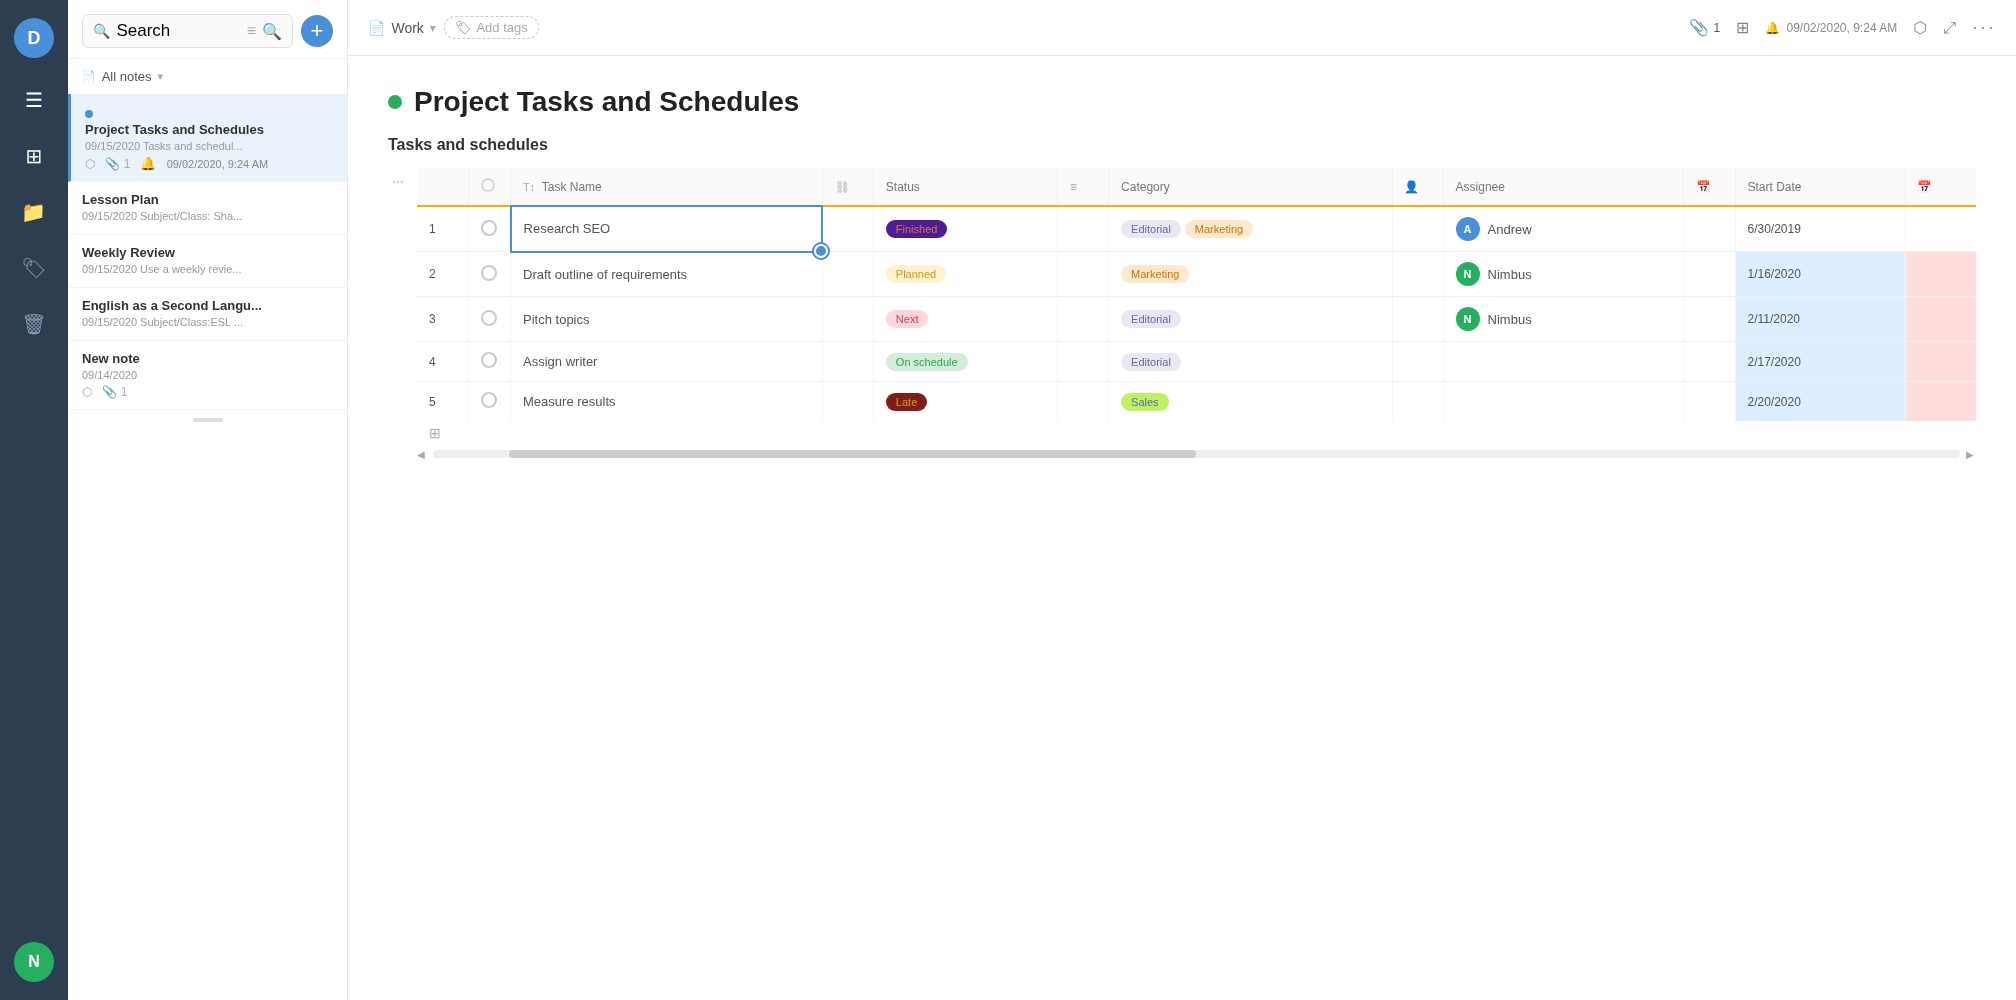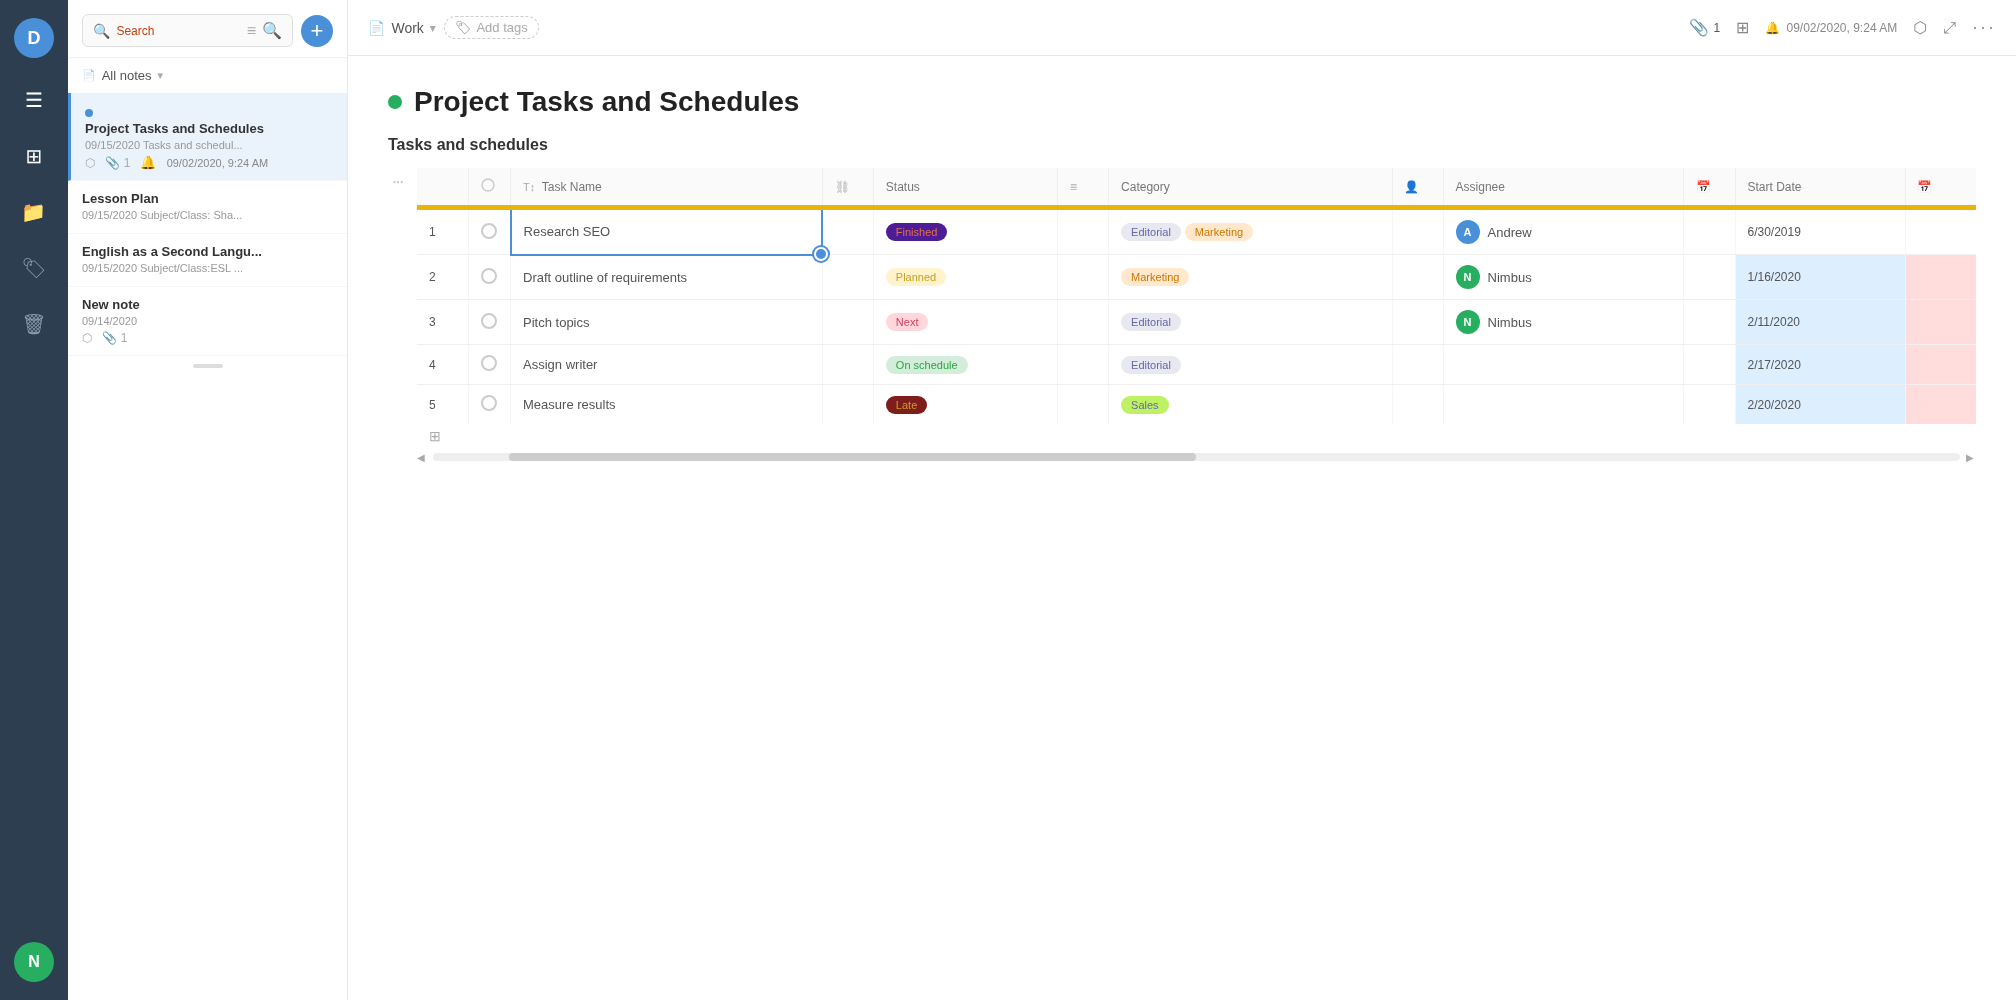--- a/index.html
+++ b/index.html
@@ -201,21 +201,21 @@
     }
 
     
     .task-table {
       width: 100%;
       border-collapse: collapse;
       table-layout: fixed;
       font-size: 13px;
     }
     .task-table thead tr {
-      border-bottom: 5px solid #eab308;
+      border-bottom: 2px solid #eab308;
     }
     .task-table th {
       padding: 10px 12px;
       text-align: left;
       font-weight: 500;
       color: #777;
       font-size: 12px;
       background: #fafafa;
       border-right: 1px solid #efefef;
     }
@@ -334,21 +334,21 @@
   <div class="rail-icon">🏷</div>
   <div class="rail-icon">🗑</div>
   <div class="rail-spacer"></div>
   <div class="rail-bottom-avatar">N</div>
 </div>
 
 <div class="sidebar">
   <div class="sidebar-header">
     <div class="search-box">
       <span class="search-icon-svg">🔍</span>
-      <span style="color:#c2410c;font-size:12px;">Search</span>
+      <span style="color:#000000;font-size:17px;">Search</span>
       <span style="flex:1"></span>
       <span class="filter-icon">≡</span>
       <span class="filter-icon">🔍</span>
     </div>
     <button class="add-btn">+</button>
   </div>
 
   <div class="all-notes-row">
     <span>📄</span>
     <span style="font-size:13px;color:#555;">All notes</span>
@@ -364,20 +364,26 @@
           <span class="meta-icon">⬡</span>
           <span class="meta-icon">📎 1</span>
           <span class="bell-icon-active">🔔</span>
                    <span class="bell-text">09/02/2020, 9:24 AM</span>
         </div>
     </div>
       <div class="sidebar-item">
 
       <div class="sidebar-item-title">Lesson Plan</div>
       <div class="sidebar-item-date">09/15/2020 Subject/Class: Sha...</div>
+
+    </div>
+      <div class="sidebar-item">
+
+      <div class="sidebar-item-title">Weekly Review</div>
+      <div class="sidebar-item-date">09/15/2020 Use a weekly revie...</div>
 
     </div>
       <div class="sidebar-item">
 
       <div class="sidebar-item-title">English as a Second Langu...</div>
       <div class="sidebar-item-date">09/15/2020 Subject/Class:ESL ...</div>
 
     </div>
       <div class="sidebar-item">
 

